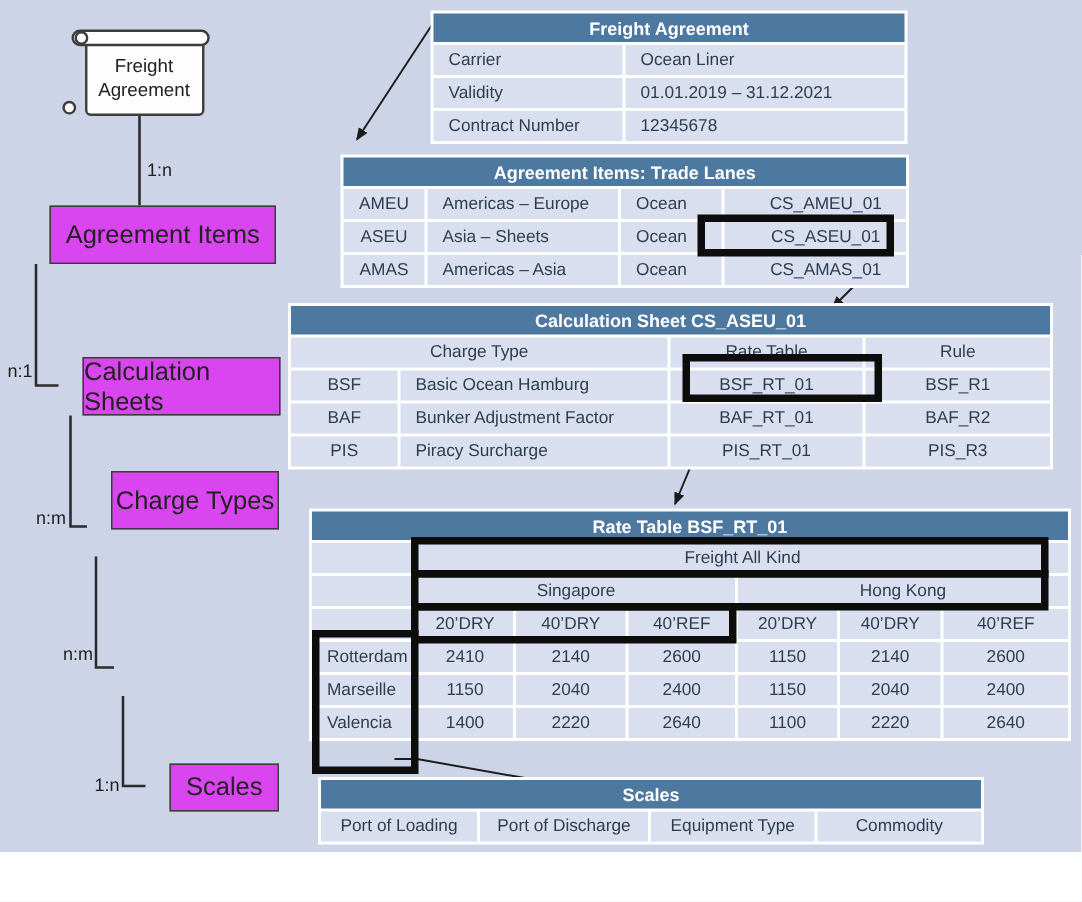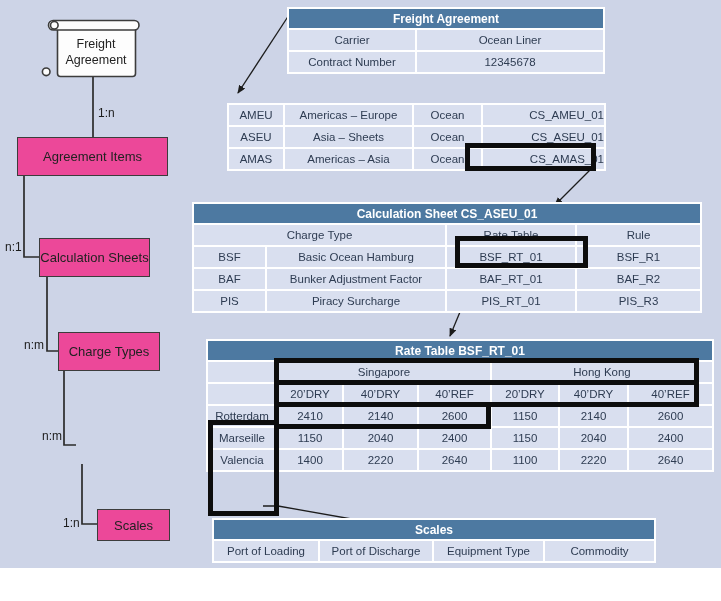--- a/index.html
+++ b/index.html
@@ -17,26 +17,26 @@
   body{font-family:"Liberation Sans",sans-serif;color:var(--text);}
   #canvas{position:relative;width:721px;height:601px;background:#fff;overflow:hidden;}
   #bluearea{position:absolute;left:0;top:0;width:721px;height:568px;background:var(--canvas-bg);}
   svg.overlay{position:absolute;left:0;top:0;width:721px;height:601px;pointer-events:none;}
 
   
   table.t{position:absolute;border-collapse:separate;border-spacing:2px;background:#fff;table-layout:fixed;}
   table.t td{background:var(--cell-bg);font-size:11.5px;height:20px;text-align:center;
              white-space:nowrap;overflow:hidden;color:var(--text);}
   table.t td.hd{background:var(--table-header-bg);color:#fff;font-weight:bold;font-size:12px;height:19px;}
-  table.t td.al{text-align:center;padding-left:0;}
-  table.t td.al2{text-align:right;padding-left:14px;margin-left:25px;}
-
-  
-  .fbox{position:absolute;background:#ec4899;border:1.5px solid var(--box-border);
-        display:flex;align-items:center;justify-content:center;font-size:13px;color:#222;}
+  table.t td.al{text-align:left;padding-left:10px;}
+  table.t td.al2{text-align:center;padding-left:14px;margin-left:25px;}
+
+  
+  .fbox{position:absolute;background:#d946ef;border:1.5px solid var(--box-border);
+        display:flex;align-items:center;justify-content:center;font-size:17px;color:#222;margin-left:16px;}
   .card{position:absolute;font-size:12px;color:#1c1c1c;}
   .scroll-label{position:absolute;left:55px;top:36px;width:82px;text-align:center;
         font-size:12.5px;line-height:16px;color:#222;}
 
   
   .hl{position:absolute;border:5px solid var(--highlight-border);background:transparent;}
 
   
   #caption-strip{position:absolute;left:0;top:568px;width:721px;height:33px;background:#fff;}
 </style>
@@ -78,52 +78,59 @@
 
   <div class="scroll-label">Freight Agreement</div>
 
   <span class="card" style="left:98px;top:106px">1:n</span>
   <span class="card" style="left:5px;top:240px">n:1</span>
   <span class="card" style="left:24px;top:338px">n:m</span>
   <span class="card" style="left:42px;top:429px">n:m</span>
   <span class="card" style="left:63px;top:516px">1:n</span>
 
   <div class="fbox" style="left:17px;top:137px;width:151px;height:39px">Agreement Items</div>
-  <div class="fbox" style="left:39px;top:238px;width:111px;height:39px">Calculation Sheets</div>
-  <div class="fbox" style="left:58px;top:332px;width:102px;height:39px">Charge Types</div>
+  <div class="fbox" style="left:39px;top:238px;width:132px;height:39px">Calculation Sheets</div>
+  <div class="fbox" style="left:58px;top:314px;width:112px;height:39px">Charge Types</div>
   <div class="fbox" style="left:97px;top:509px;width:73px;height:32px">Scales</div>
 
   <table class="t" style="left:287px;top:7px">
     <colgroup>
         <col style="width:126px">
         <col style="width:186px">
       </colgroup>
     <tbody>
         <tr>
           <td class="hd" colspan="2">Freight Agreement</td>
         </tr>
     <tr>
       <td class="al">Carrier</td>
       <td class="al">Ocean Liner</td>
+        </tr>
+    <tr>
+      <td class="al">Validity</td>
+      <td class="al">01.01.2019 – 31.12.2021</td>
         </tr>
     <tr>
       <td class="al">Contract Number</td>
       <td class="al">12345678</td>
         </tr>
   </tbody>
     </table>
 
   <table class="t" style="left:227px;top:103px">
     <colgroup>
         <col style="width:54px">
         <col style="width:127px">
         <col style="width:67px">
         <col style="width:121px">
       </colgroup>
     <tbody>
+        <tr>
+          <td class="hd" colspan="4">Agreement Items: Trade Lanes</td>
+        </tr>
     <tr>
       <td>AMEU</td>
       <td class="al">Americas – Europe</td>
       <td class="al">Ocean</td>
       <td class="al2">CS_AMEU_01</td>
         </tr>
     <tr>
       <td>ASEU</td>
       <td class="al">Asia – Sheets</td>
       <td class="al">Ocean</td>
@@ -184,20 +191,24 @@
         <col style="width:66px">
         <col style="width:67px">
         <col style="width:83px">
       </colgroup>
     <tbody>
         <tr>
           <td class="hd" colspan="7">Rate Table BSF_RT_01</td>
         </tr>
     <tr>
       <td></td>
+      <td colspan="6">Freight All Kind</td>
+        </tr>
+    <tr>
+      <td></td>
       <td colspan="3">Singapore</td>
       <td colspan="3">Hong Kong</td>
         </tr>
     <tr>
       <td></td>
       <td>20’DRY</td>
       <td>40’DRY</td>
       <td>40’REF</td>
       <td>20’DRY</td>
       <td>40’DRY</td>

